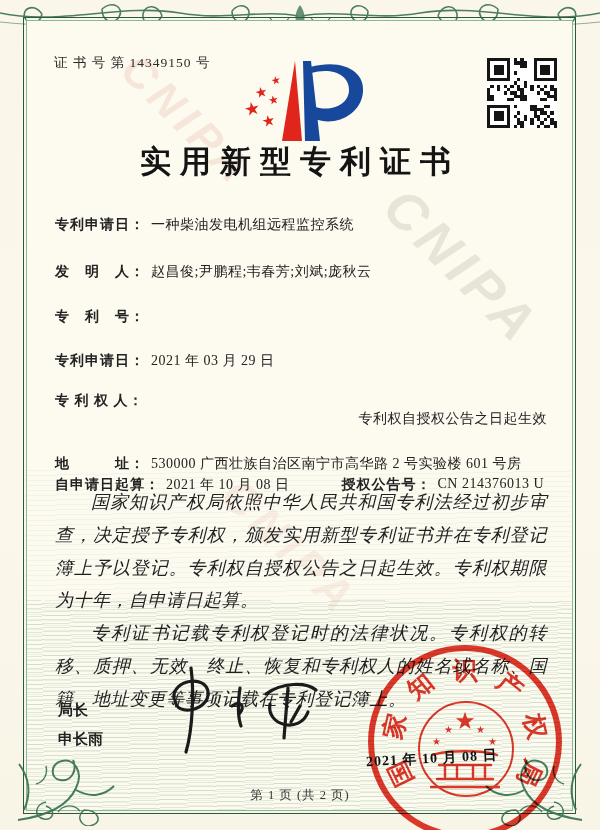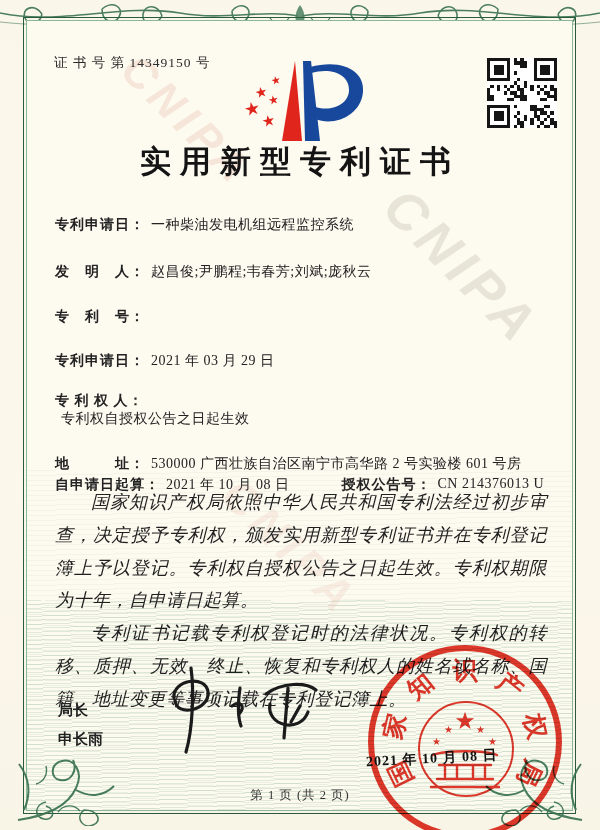--- a/index.html
+++ b/index.html
@@ -57,21 +57,21 @@
   .qr{position:absolute;left:487px;top:58px;width:70px;height:70px;}
   .qr svg{width:100%;height:100%;}
   .title{
     position:absolute;left:0;top:141px;width:100%;text-align:center;
     font-size:31px;font-weight:bold;color:#141414;letter-spacing:9px;
   }
   
   .fields{position:absolute;left:55px;top:216px;width:492px;font-size:14px;color:#222;}
   .frow{position:relative;display:flex;margin-bottom:0;}
   .frow .lab{font-weight:bold;white-space:nowrap;letter-spacing:1px;}
-  .frow .val{margin-left:6px;letter-spacing:.5px;}
+  .frow .val{margin-left:6px;letter-spacing:.5px;text-align:right;}
   .r1{margin-bottom:29px;}
   .r2{margin-bottom:27px;}
   .r3{margin-bottom:26px;}
   .r4{margin-bottom:22px;}
   .r5{margin-bottom:27px;flex-direction:column;}
   .r6{margin-bottom:3px;}
   .grant-pair2{margin-left:52px;display:flex;}
   
   .paras{
     position:absolute;left:55px;top:486px;width:492px;

